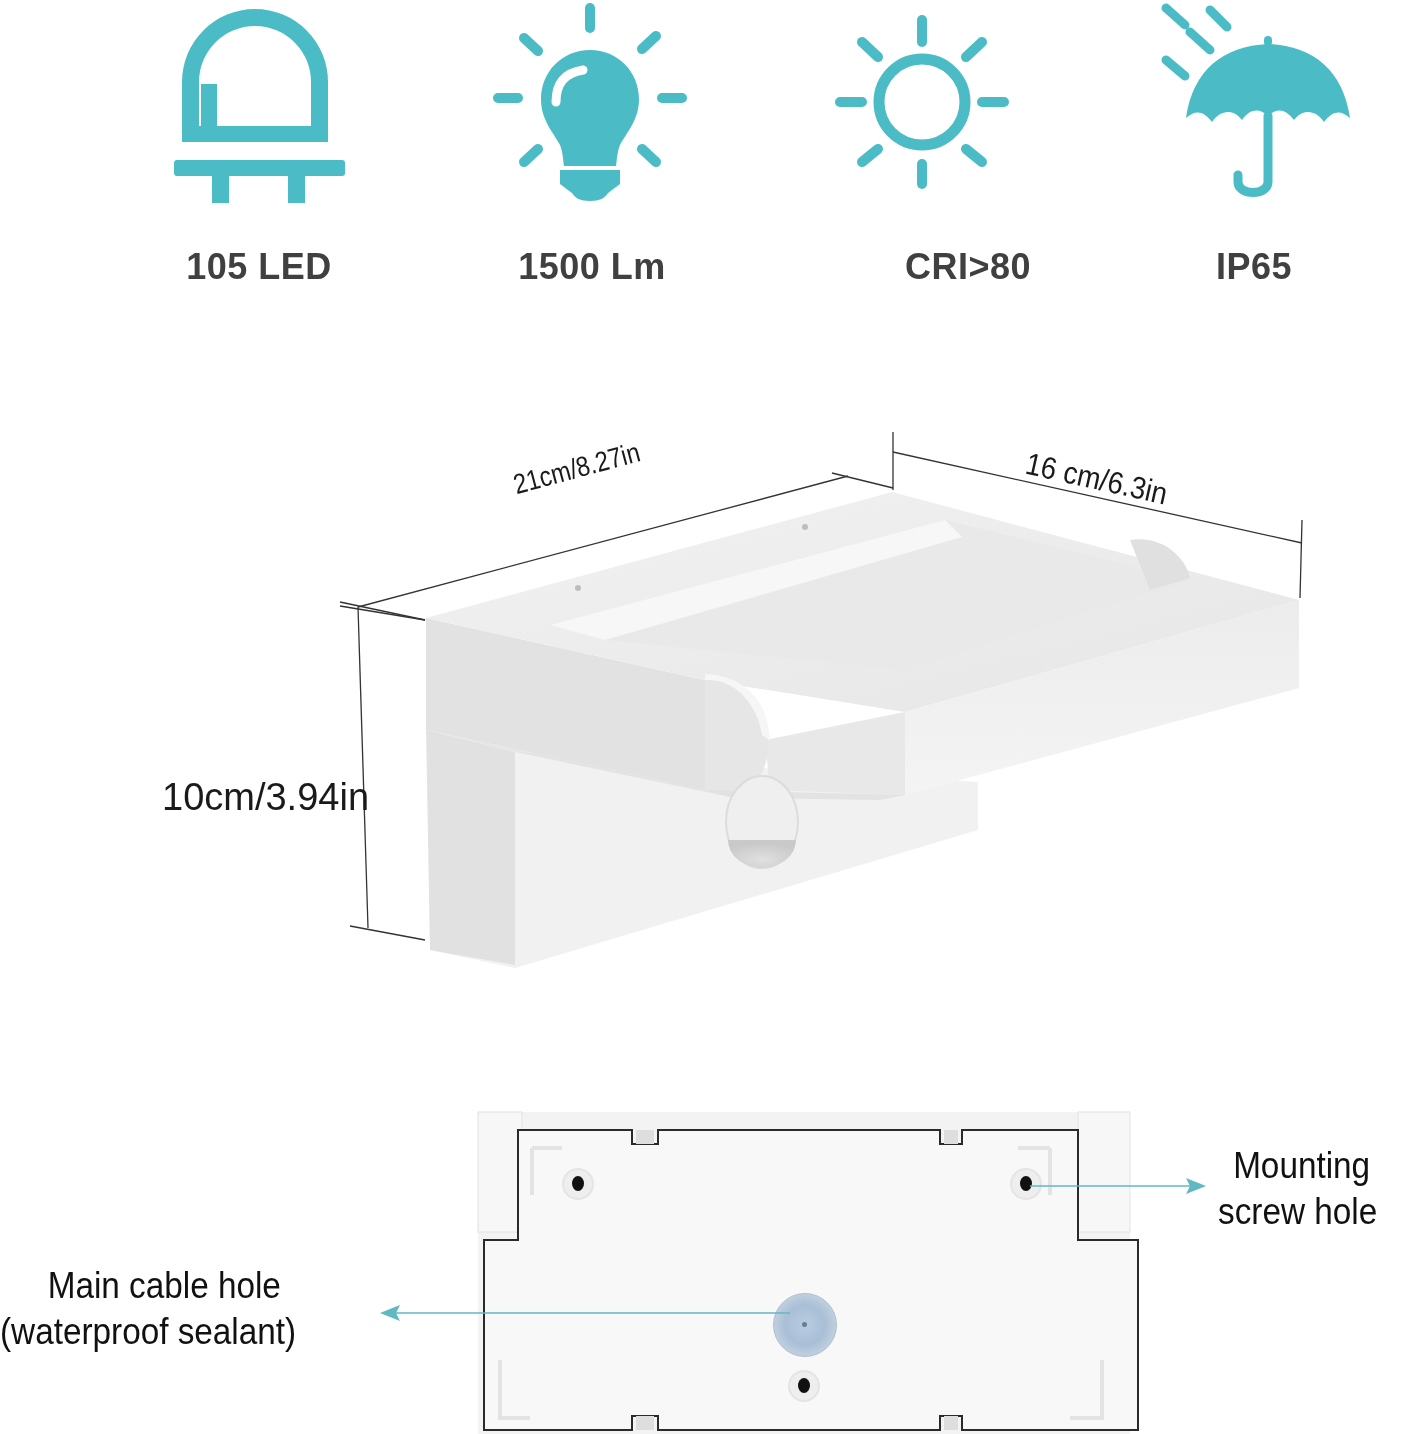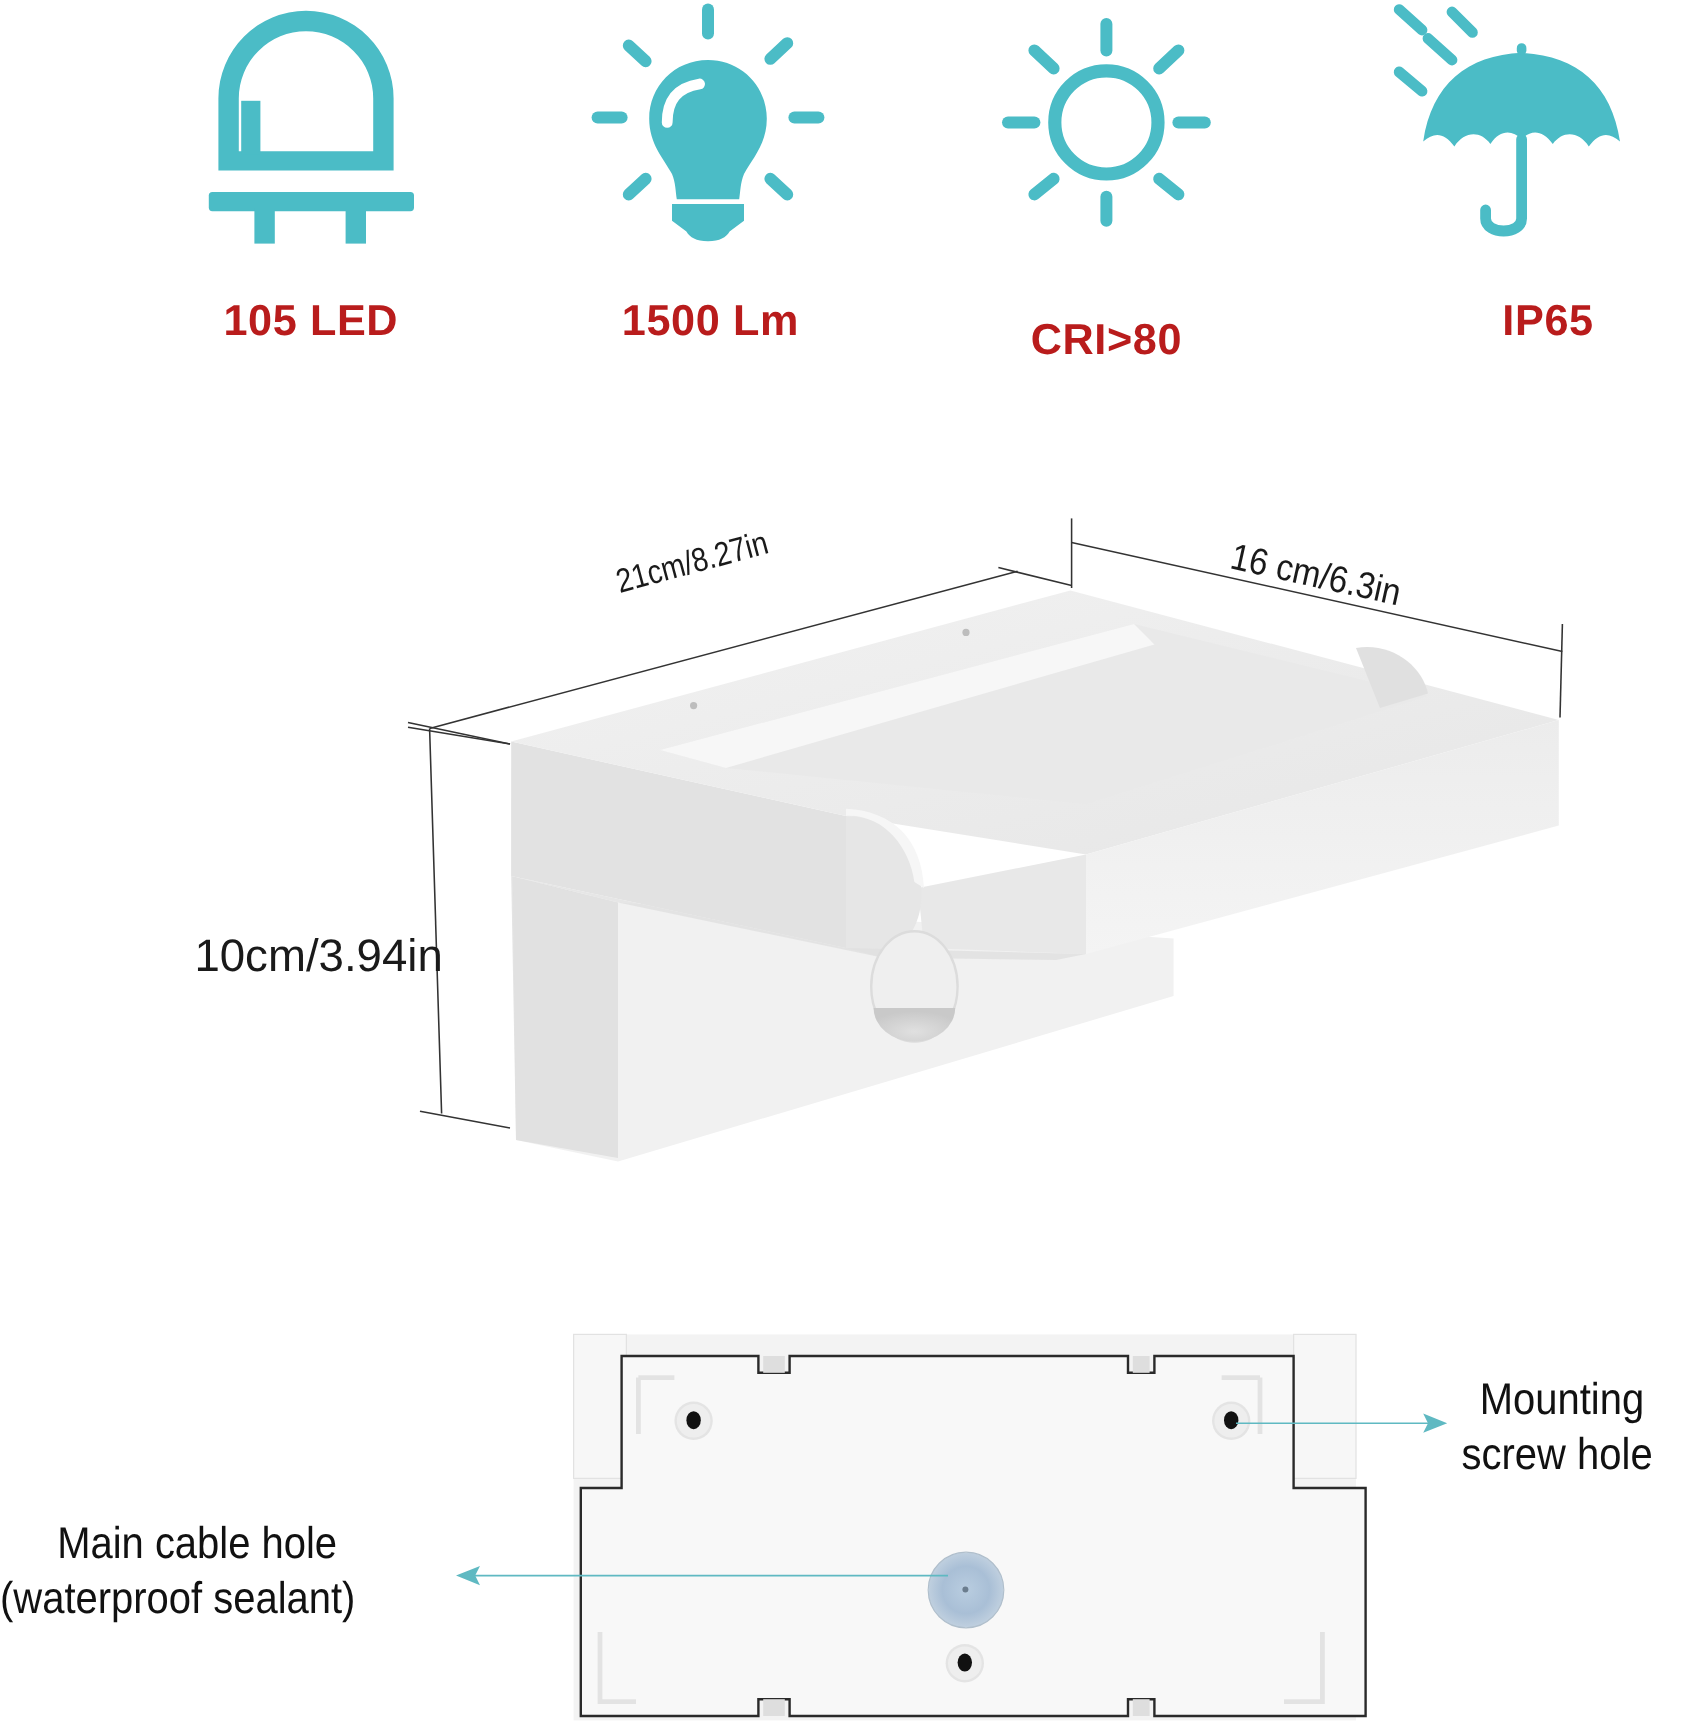--- a/index.html
+++ b/index.html
@@ -1,18 +1,18 @@
 <!DOCTYPE html>
 <html><head>
 <meta charset="utf-8">
 <style>
   html, body { margin:0; padding:0; background:#ffffff; }
   body { width:1409px; height:1434px; position:relative; overflow:hidden; font-family:"Liberation Sans", sans-serif; }
   .abs { position:absolute; }
-  .feature-label { position:absolute; font-weight:bold; font-size:36px; color:#b91c1c; text-align:center; width:240px; letter-spacing:0.5px; }
+  .feature-label { position:absolute; font-weight:bold; font-size:36px; color:#404040; text-align:center; width:240px; letter-spacing:0.5px; }
   .icon { position:absolute; }
   .dim-label { position:absolute; font-family:"Liberation Sans", sans-serif; color:#1a1a1a; white-space:nowrap; }
   .callout { position:absolute; font-family:"Liberation Sans", sans-serif; color:#111; font-size:37px; line-height:46px; text-align:center; transform:scaleX(0.9); transform-origin:left top; white-space:nowrap; }
   svg { display:block; }
 </style>
 </head>
 <body>
 
 <div>
 
@@ -53,36 +53,36 @@
         <line x1="90" y1="152" x2="90" y2="172"></line>
         <line x1="8" y1="90" x2="30" y2="90"></line>
         <line x1="150" y1="90" x2="172" y2="90"></line>
         <line x1="30" y1="30" x2="46" y2="45"></line>
         <line x1="150" y1="30" x2="134" y2="45"></line>
         <line x1="30" y1="150" x2="46" y2="137"></line>
         <line x1="150" y1="150" x2="134" y2="137"></line>
       </g>
     </svg>
   </div>
-  <div class="feature-label" style="left:802px;top:246px;margin-top:16px;">CRI&gt;80</div>
+  <div class="feature-label" style="left:848px;top:246px;">CRI&gt;80</div>
 
   <div class="icon" style="left:1158px;top:0px;width:195px;height:205px;">
     <svg width="195" height="205" viewBox="0 0 195 205">
       <g stroke="#4bbcc6" stroke-width="9" stroke-linecap="round">
         <line x1="8" y1="8" x2="27" y2="25"></line>
         <line x1="32" y1="32" x2="52" y2="50"></line>
         <line x1="8" y1="60" x2="27" y2="76"></line>
         <line x1="52" y1="10" x2="69" y2="27"></line>
       </g>
       <path d="M28 118 C35 70 65 46 110 44 C155 46 185 70 192 118 C183 110 175 110 166 122 C158 110 145 108 136 120 C127 108 118 108 110 116 C102 108 92 108 84 120 C75 108 62 110 54 122 C45 110 37 110 28 118 Z" fill="#4bbcc6"></path>
       <rect x="106" y="36" width="8" height="10" rx="4" fill="#4bbcc6"></rect>
       <path d="M110 116 L110 182 C110 196 80 196 80 182 L80 175" stroke="#4bbcc6" stroke-width="9" fill="none" stroke-linecap="round"></path>
     </svg>
   </div>
-  <div class="feature-label" style="left:1170px;top:246px;text-align:center;">IP65</div>
+  <div class="feature-label" style="left:1134px;top:246px;text-align:center;">IP65</div>
 </div>
 
 <div class="abs" style="left:0;top:0;width:1409px;height:1000px;">
   <svg width="1409" height="1000" viewBox="0 0 1409 1000" style="position:absolute;left:0;top:0;">
     <defs>
       <linearGradient id="topg" x1="0" y1="0" x2="1" y2="1">
         <stop offset="0" stop-color="#f2f2f2"></stop>
         <stop offset="1" stop-color="#e6e6e6"></stop>
       </linearGradient>
       <linearGradient id="frontg" x1="0" y1="0" x2="0" y2="1">

